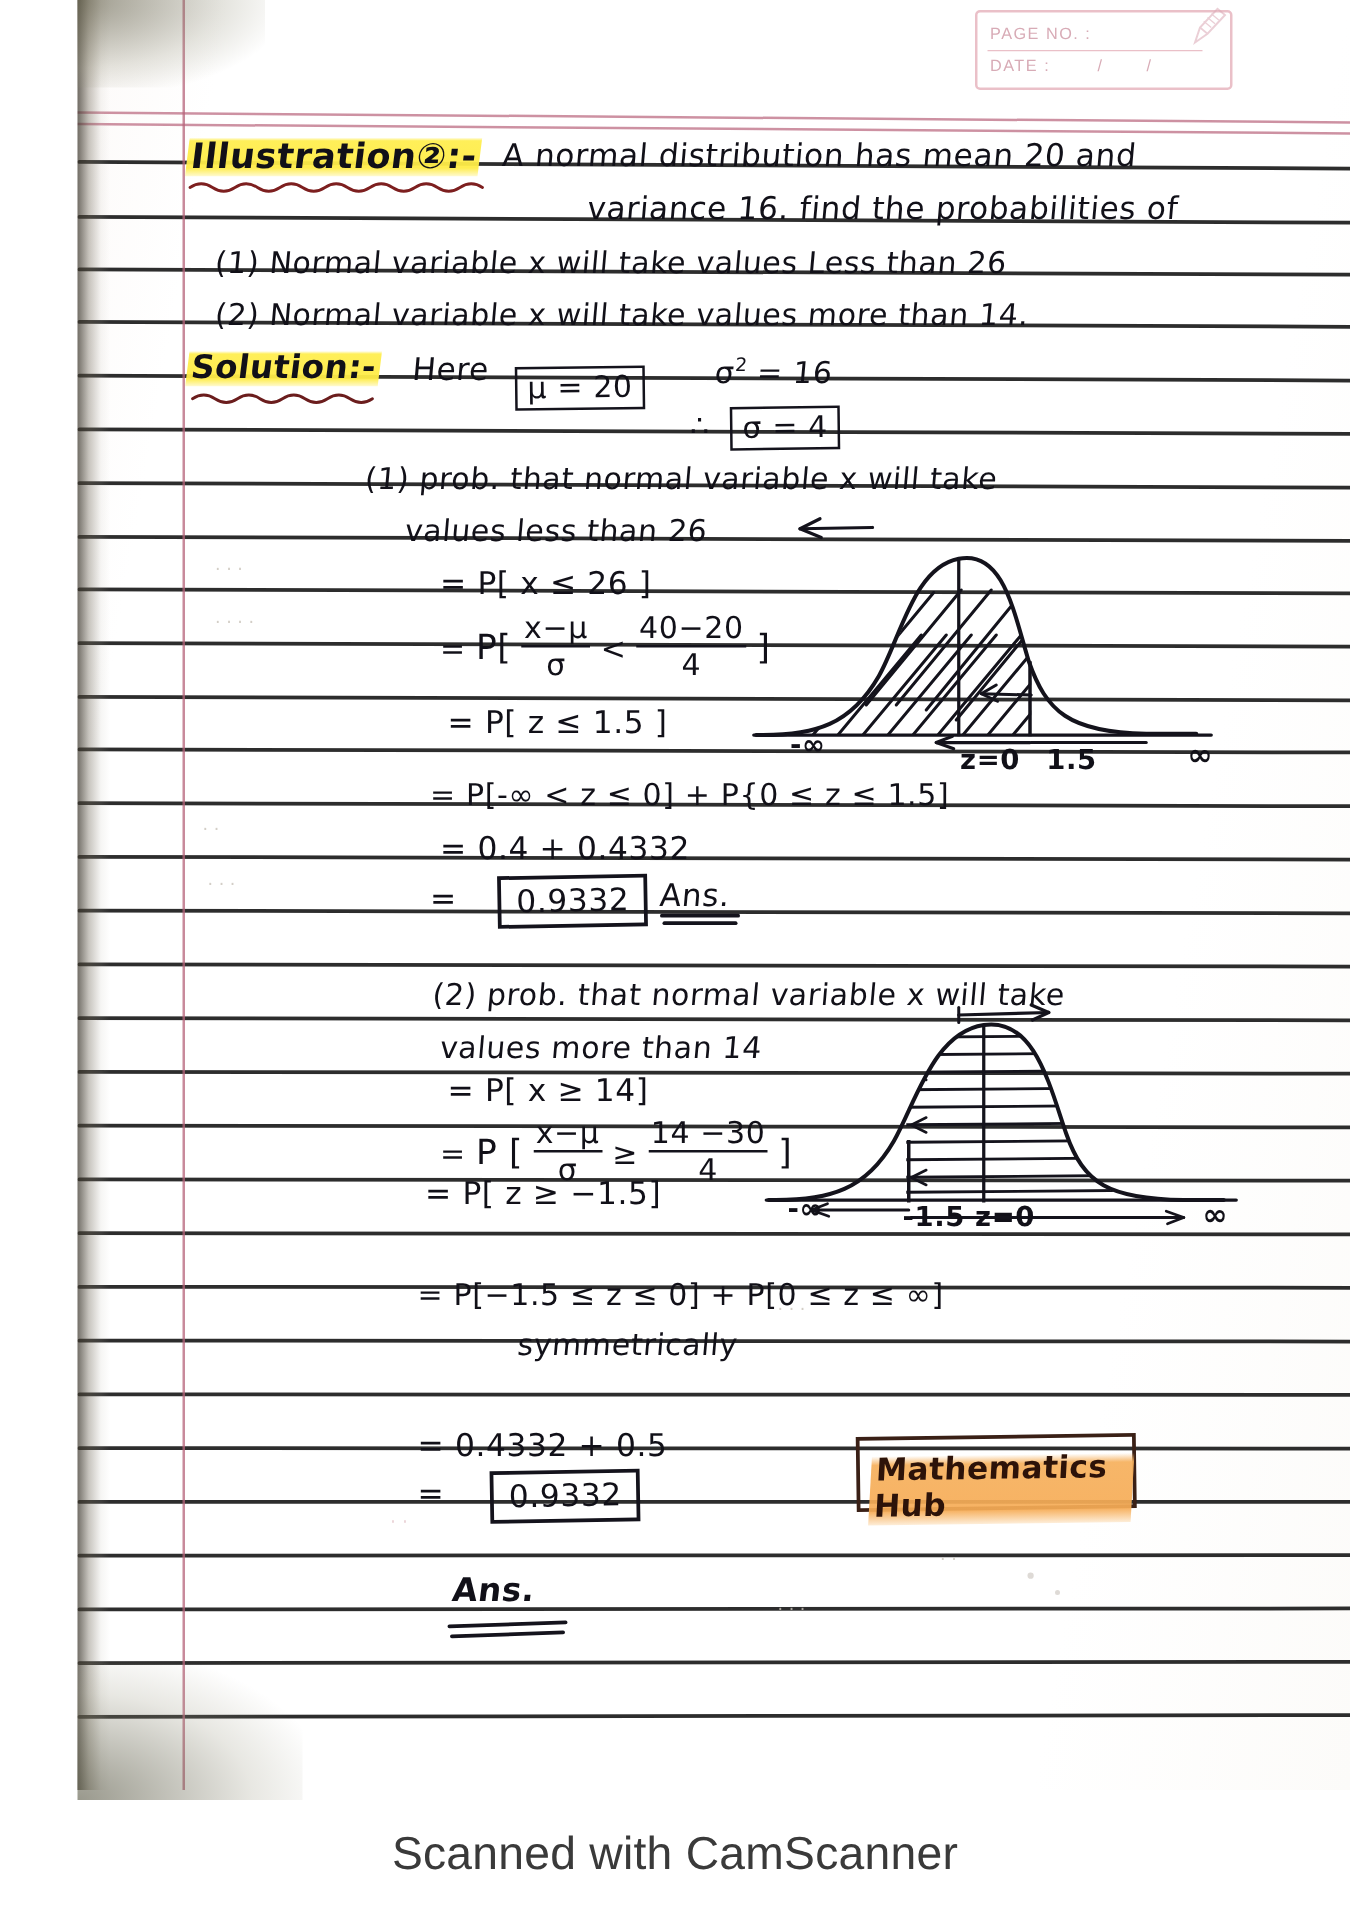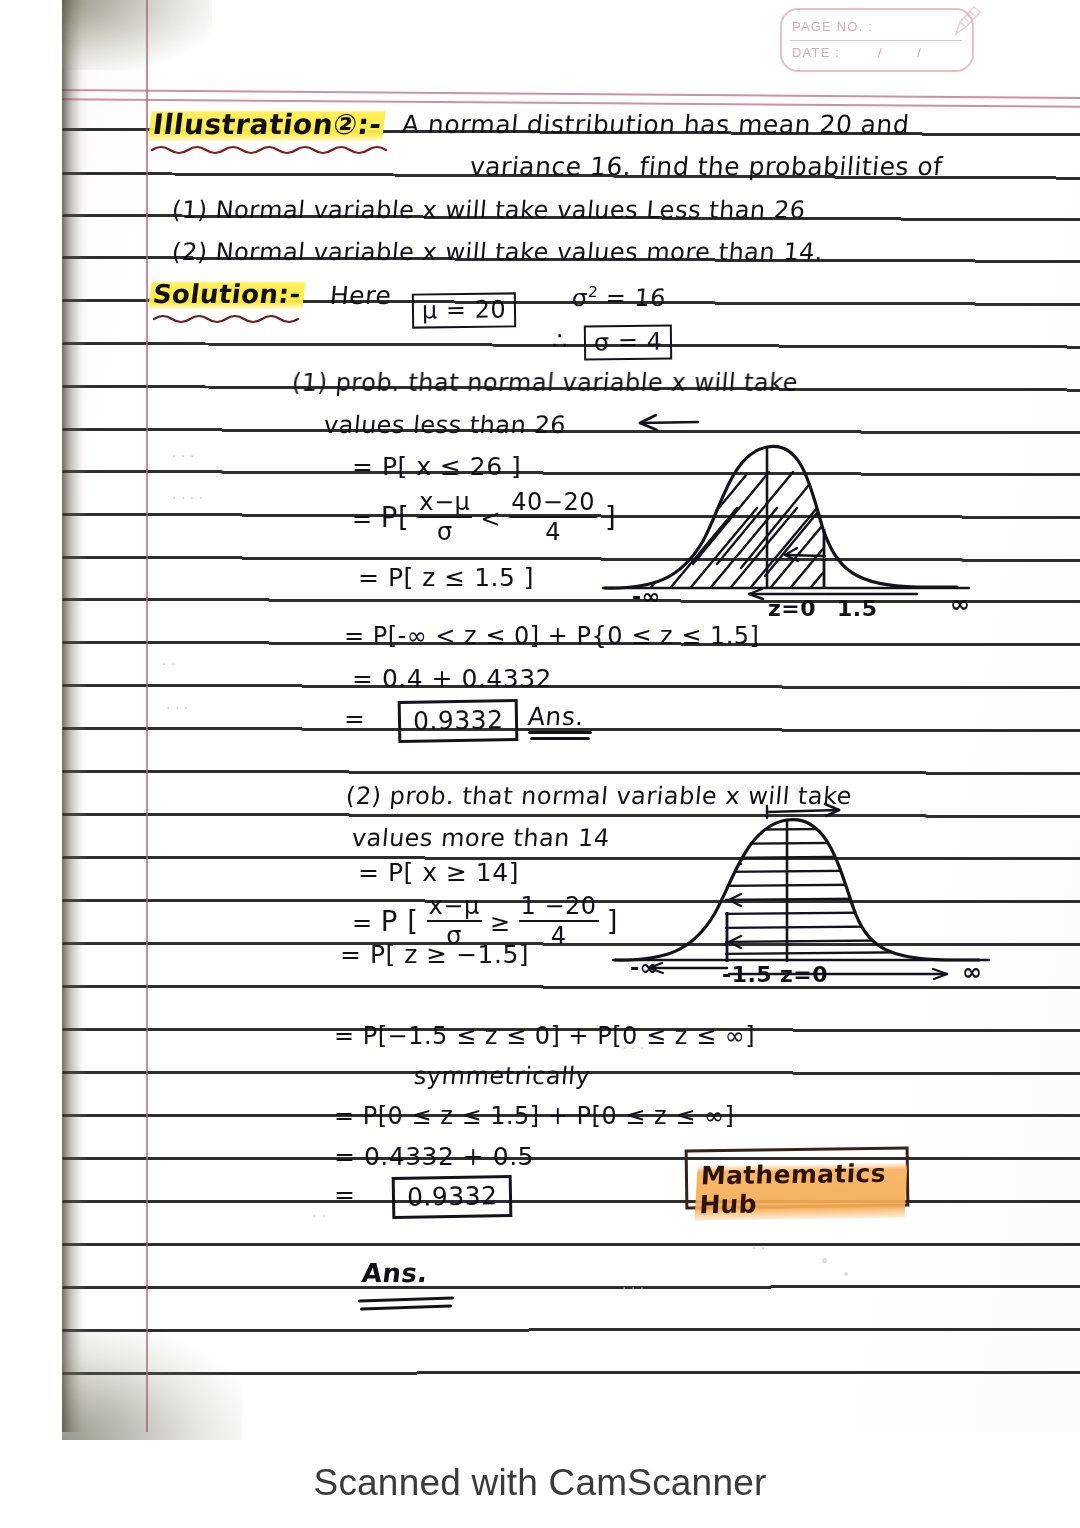--- a/index.html
+++ b/index.html
@@ -89,22 +89,23 @@
     background: #c0758b;
     opacity: .8;
   }
 
   
   #stamp {
     position: absolute;
     left: 718px; top: 8px;
     width: 190px; height: 60px;
     border: 2px solid #e3a8b4;
-    border-radius: 18px;
+    border-radius: 4px;
     opacity: .72;
+    padding-left: 12px;
   }
   #stamp .srow {
     position: absolute;
     left: 10px;
     font-size: 13px;
     letter-spacing: 1.2px;
     color: #c98b9a;
     font-family: "Liberation Sans", sans-serif;
   }
   #stamp .srow.r1 { top: 9px; }
@@ -484,42 +485,38 @@
 
     <div class="hw sz24" style="left:290px; top:896px;">
       <span>=</span>
       <span class="brk">P [</span>
       <span class="frac">
         <span class="num">x−μ</span>
         <span class="den">σ</span>
       </span>
       <span>≥</span>
       <span class="frac">
-        <span class="num">1 −20</span>
+        <span class="num">14 −30</span>
         <span class="den">4</span>
       </span>
       <span class="brk">]</span>
     </div>
 
     <div class="hw sz25" style="left:278px; top:940px;">
       <span>=</span>
       <span>P[ z ≥ −1.5]</span>
     </div>
 
     <div class="hw sz24" style="left:272px; top:1022px;">
       <span>=</span>
       <span>P[−1.5 ≤ z ≤ 0] + P[0 ≤ z ≤ ∞]</span>
     </div>
 
     <div class="hw sz24 slant5" style="left:352px; top:1062px;">symmetrically</div>
 
-    <div class="hw sz24" style="left:272px; top:1102px;">
-      <span>=</span>
-      <span>P[0 ≤ z ≤ 1.5] + P[0 ≤ z ≤ ∞]</span>
-    </div>
 
     <div class="hw sz25" style="left:272px; top:1142px;">
       <span>=</span>
       <span>0.4332 + 0.5</span>
     </div>
 
     <div class="hw sz25" style="left:272px; top:1180px;">=</div>
     <div class="hw sz25" style="left:330px; top:1176px;">
       <span class="boxed2">0.9332</span>
     </div>

